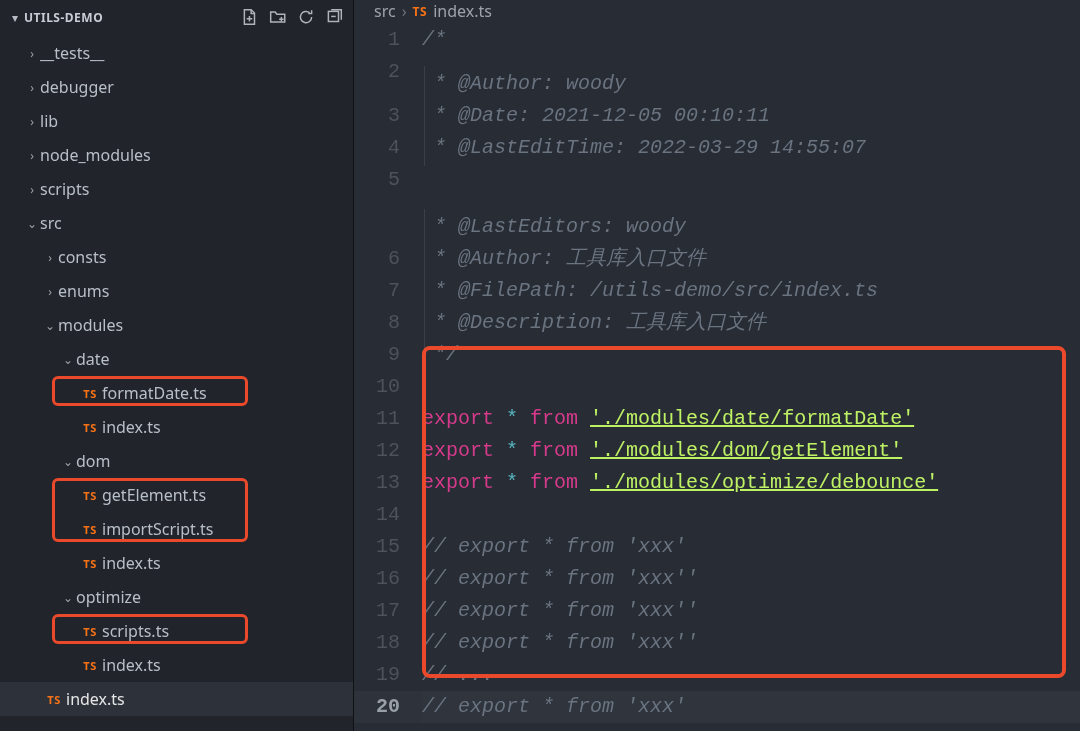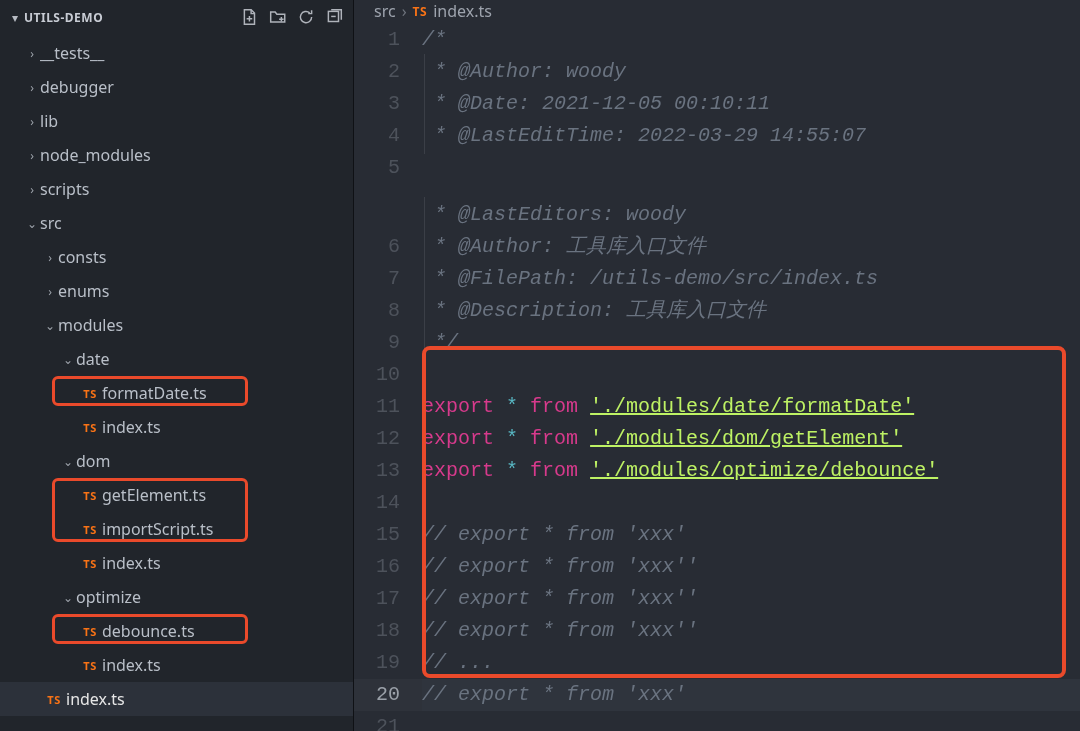--- a/index.html
+++ b/index.html
@@ -86,21 +86,21 @@
     padding-top: 2px;
   }
   .row { display: flex; align-items: flex-start; }
   .gutter {
     width: 68px;
     text-align: right;
     padding-right: 22px;
     color: #4d525b;
     user-select: none;
   }
-  .gutter.current { color: #9aa0a8; font-weight: 400; }
+  .gutter.current { color: #9aa0a8; font-weight: 700; }
   .ln { position: relative; white-space: pre; }
   .ln .indent-guide {
     position: absolute;
     left: 2px;
     top: -2px;
     bottom: -2px;
     border-left: 1px solid #3b3f47;
   }
   .row.cursor-line .ln { background: #2f343d; }
   .row.cursor-line { background: #2e323a; }
@@ -246,21 +246,21 @@
         <div class="node">
           <span class="spacer" style="width: 60px;"></span>
           <span class="twist">⌄</span>
           <span class="label">optimize</span>
         </div>
         <div class="node">
           <span class="spacer" style="width: 78px;"></span>
           <span class="file-ico">
             <span class="ts-badge">TS</span>
           </span>
-          <span class="label">debounce.ts</span>
+          <span class="label">scripts.ts</span>
         </div>
         <div class="node">
           <span class="spacer" style="width: 78px;"></span>
           <span class="file-ico">
             <span class="ts-badge">TS</span>
           </span>
           <span class="label">index.ts</span>
         </div>
         <div class="node selected">
           <span class="spacer" style="width: 42px;"></span>
@@ -283,21 +283,21 @@
       <span>index.ts</span>
     </div>
     <div class="code-wrap">
       <div class="code" id="code">
           <div class="row">
             <div class="gutter">1</div>
             <div class="ln" style="flex: 1 1 0%;"><span class="tk-cm">/*</span></div>
           </div>
           <div class="row">
             <div class="gutter">2</div>
-            <div class="ln" style="flex: 1 1 0%;"><span class="indent-guide"></span><span class="tk-cm"> * @Author: woody</span></div>
+            <div class="ln" style="flex: 1 1 0%; margin-top: 12px;"><span class="indent-guide"></span><span class="tk-cm"> * @Author: woody</span></div>
           </div>
           <div class="row">
             <div class="gutter">3</div>
             <div class="ln" style="flex: 1 1 0%;"><span class="indent-guide"></span><span class="tk-cm"> * @Date: 2021-12-05 00:10:11</span></div>
           </div>
           <div class="row">
             <div class="gutter">4</div>
             <div class="ln" style="flex: 1 1 0%;"><span class="indent-guide"></span><span class="tk-cm"> * @LastEditTime: 2022-03-29 14:55:07</span></div>
           </div>
           <div class="row">

